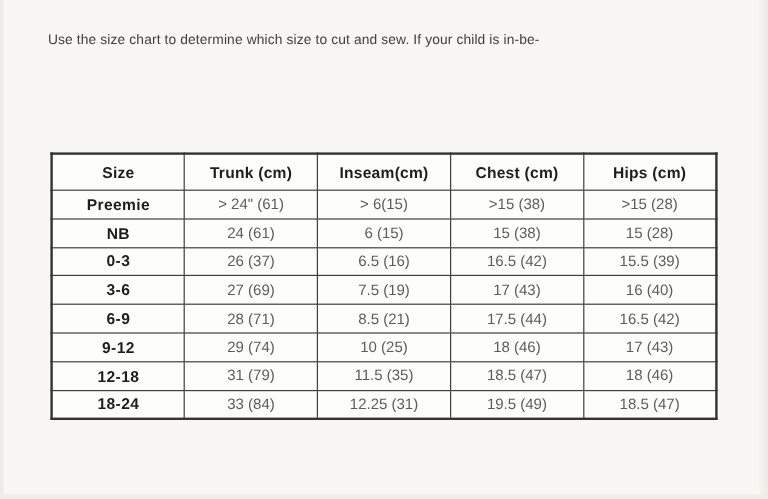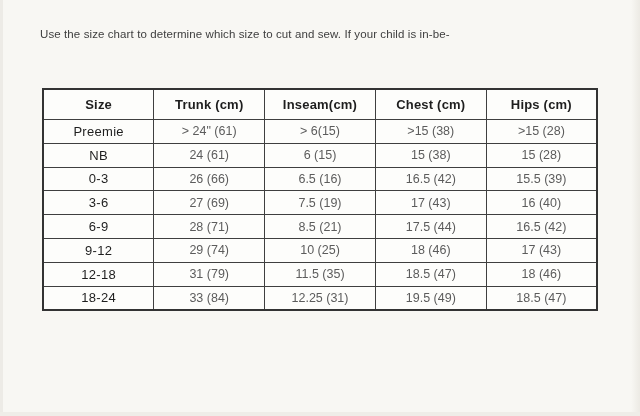--- a/index.html
+++ b/index.html
@@ -37,37 +37,37 @@
   }
   table.size-chart th,
   table.size-chart td {
     border: 1.5px solid #3f3f3f;
     text-align: center;
     vertical-align: middle;
     padding: 0;
     overflow: hidden;
     white-space: nowrap;
   }
-  table.size-chart { border: 2px solid #333333; }
+  table.size-chart { border: 2px solid #333333; margin-top: 39px; }
   table.size-chart th {
     height: 29px;
     font-size: 13px;
     font-weight: bold;
     color: #1e1e1e;
     letter-spacing: 0.2px;
   }
   table.size-chart td {
     height: 22.8px;
     font-size: 12.5px;
     font-weight: normal;
     color: #5c5c5c;
   }
   table.size-chart td.size-col {
     font-size: 13px;
-    font-weight: normal;
+    font-weight: bold;
     color: #1e1e1e;
     letter-spacing: 0.3px;
   }
 </style>
 </head>
 <body>
 
 <div class="page">
 
   <div class="edge-left"></div>
@@ -98,21 +98,21 @@
       </tr>
       <tr>
         <td class="size-col">NB</td>
         <td>24 (61)</td>
         <td>6 (15)</td>
         <td>15 (38)</td>
         <td>15 (28)</td>
       </tr>
       <tr>
         <td class="size-col">0-3</td>
-        <td>26 (66)</td>
+        <td>26 (37)</td>
         <td>6.5 (16)</td>
         <td>16.5 (42)</td>
         <td>15.5 (39)</td>
       </tr>
       <tr>
         <td class="size-col">3-6</td>
         <td>27 (69)</td>
         <td>7.5 (19)</td>
         <td>17 (43)</td>
         <td>16 (40)</td>

